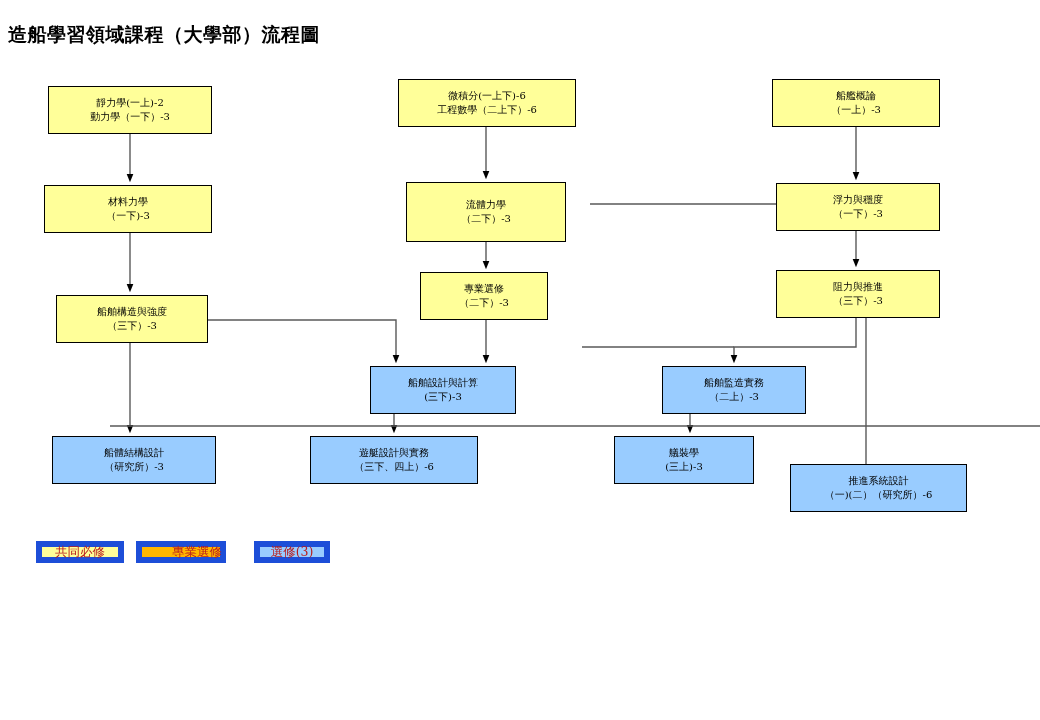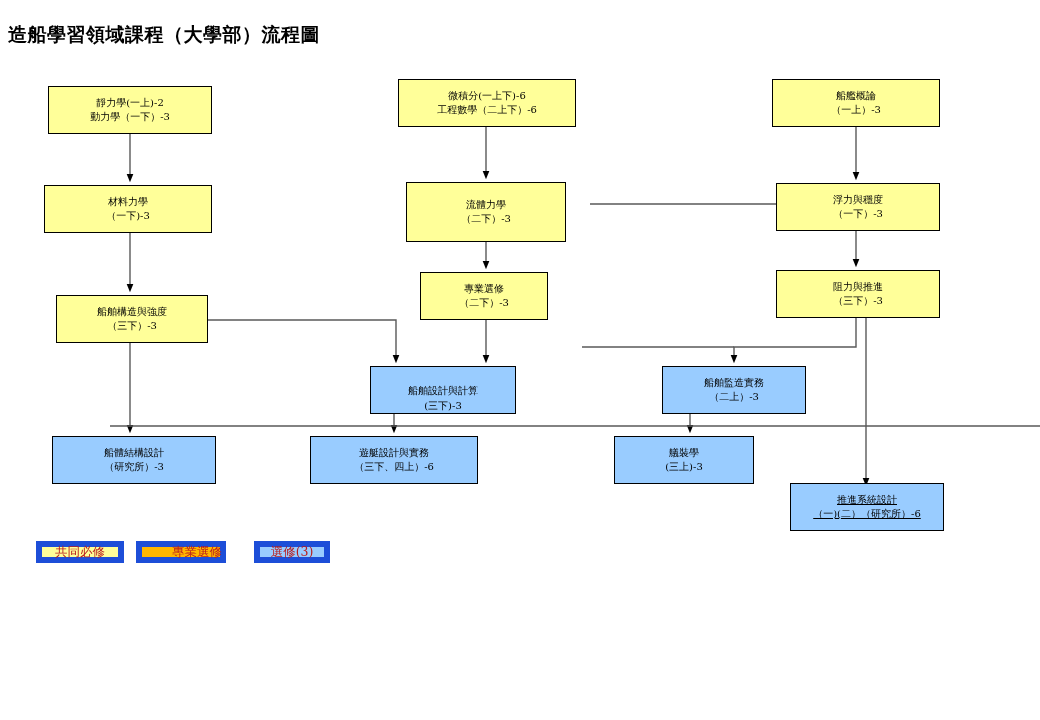--- a/index.html
+++ b/index.html
@@ -159,41 +159,41 @@
         <span class="line2">（二下）-3</span>
       </div>
       <div class="node fill-required" style="left: 776px; top: 270px; width: 164px; height: 48px;">
         <span class="line1">阻力與推進</span>
         <span class="line2">（三下）-3</span>
       </div>
       <div class="node fill-required" style="left: 56px; top: 295px; width: 152px; height: 48px;">
         <span class="line1">船舶構造與強度</span>
         <span class="line2">（三下）-3</span>
       </div>
-      <div class="node fill-elective" style="left: 370px; top: 366px; width: 146px; height: 48px; justify-content: flex-end;">
+      <div class="node fill-elective" style="left: 370px; top: 366px; width: 146px; height: 48px;">
         <span class="line1">船舶設計與計算</span>
         <span class="line2">(三下)-3</span>
       </div>
       <div class="node fill-elective" style="left: 662px; top: 366px; width: 144px; height: 48px;">
         <span class="line1">船舶監造實務</span>
         <span class="line2">（二上）-3</span>
       </div>
       <div class="node fill-elective" style="left: 52px; top: 436px; width: 164px; height: 48px;">
         <span class="line1">船體結構設計</span>
         <span class="line2">（研究所）-3</span>
       </div>
       <div class="node fill-elective" style="left: 310px; top: 436px; width: 168px; height: 48px;">
         <span class="line1">遊艇設計與實務</span>
         <span class="line2">（三下、四上）-6</span>
       </div>
       <div class="node fill-elective" style="left: 614px; top: 436px; width: 140px; height: 48px; justify-content: center;">
         <span class="line1">艤裝學</span>
         <span class="line2">(三上)-3</span>
       </div>
-      <div class="node fill-elective" style="left: 790px; top: 483px; width: 154px; height: 48px; text-decoration: underline;">
+      <div class="node fill-elective" style="left: 790px; top: 464px; width: 177px; height: 48px;">
         <span class="line1">推進系統設計</span>
         <span class="line2">（一)(二）（研究所）-6</span>
       </div>
     </div>
 
   <div id="legend">
       <div class="legend-item fill-required" style="left: 36px; top: 541px; width: 88px; height: 22px;">共同必修</div>
       <div class="legend-item fill-major" style="left: 136px; top: 541px; width: 90px; height: 22px; padding-left: 32px;">專業選修</div>
       <div class="legend-item fill-elective" style="left: 254px; top: 541px; width: 76px; height: 22px;">選修(3)</div>
     </div>

